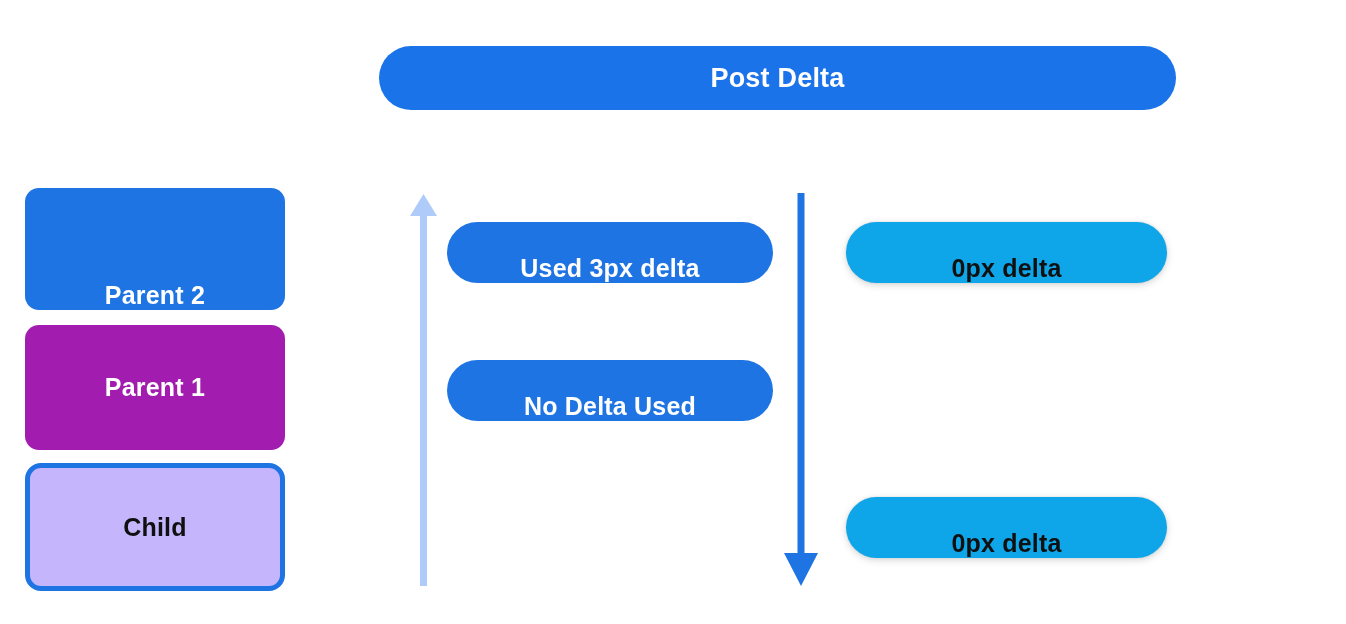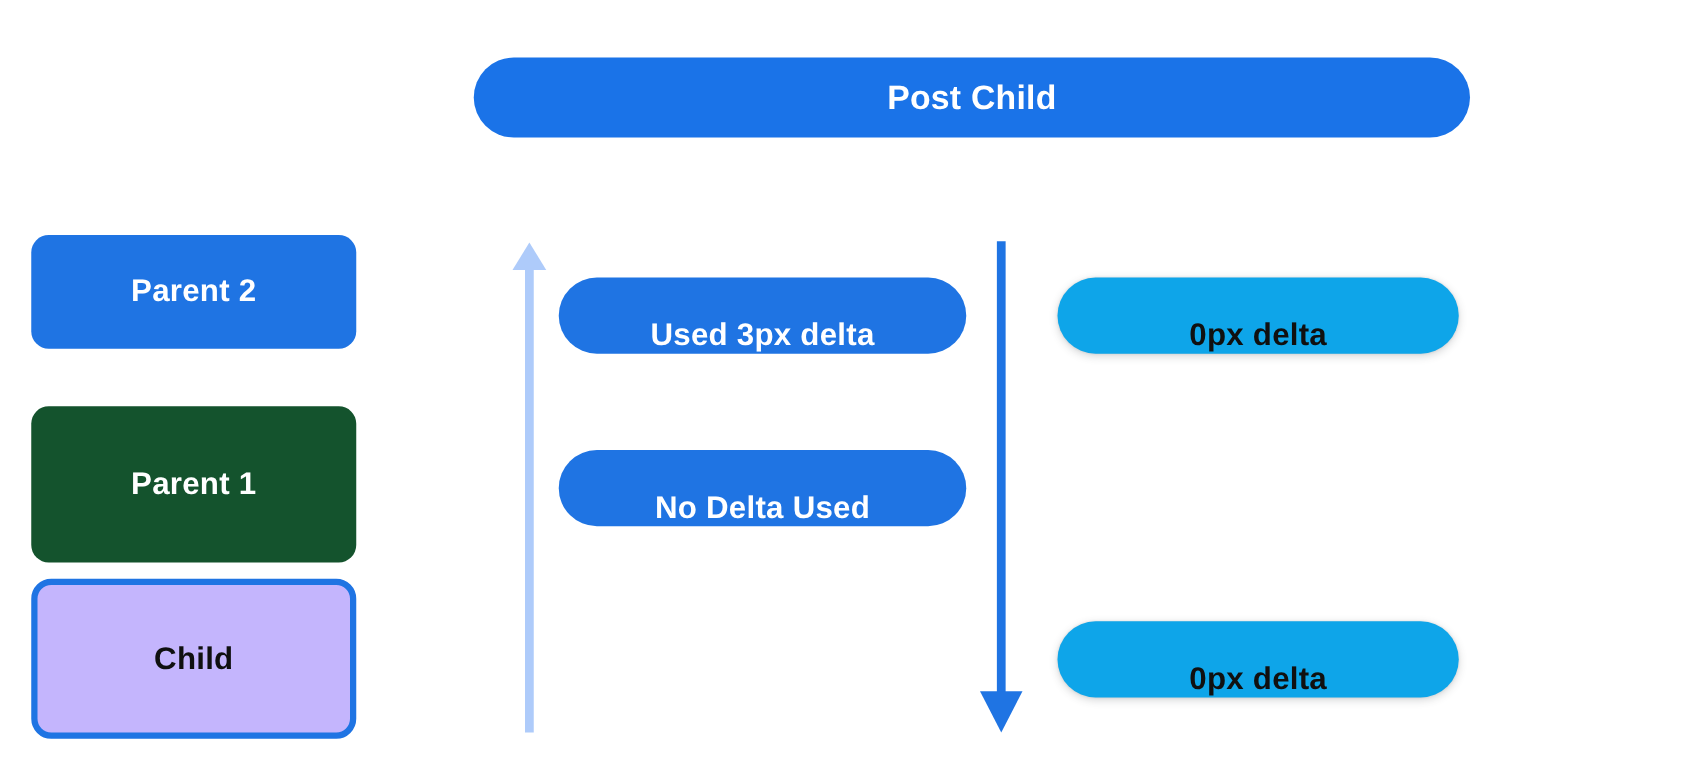--- a/index.html
+++ b/index.html
@@ -52,28 +52,29 @@
     box-sizing: border-box;
   }
   .node-box .node-label {
     font-size: 25px;
     font-weight: bold;
     letter-spacing: 0.2px;
   }
 
   .node-parent2 {
     top: 188px;
-    height: 91px;
+    height: 122px;
     background: #1f74e3;
     border-radius: 14px;
+    align-items: flex-end;
   }
   .node-parent1 {
     top: 325px;
     height: 125px;
-    background: #14532d;
+    background: #a21caf;
     border-radius: 14px;
   }
   .node-parent2 .node-label,
   .node-parent1 .node-label {
     color: #ffffff;
   }
 
   .node-child {
     top: 463px;
     height: 128px;
@@ -146,21 +147,21 @@
   }
   .pill-delta-top    { top: 222px; }
   .pill-delta-bottom { top: 497px; }
 </style>
 </head>
 <body>
 
 <div id="canvas">
 
   <div class="header-banner">
-    <span class="banner-label">Post Child</span>
+    <span class="banner-label">Post Delta</span>
   </div>
 
   <div class="node-box node-parent2">
     <span class="node-label">Parent 2</span>
   </div>
 
   <div class="node-box node-parent1">
     <span class="node-label">Parent 1</span>
   </div>
 

